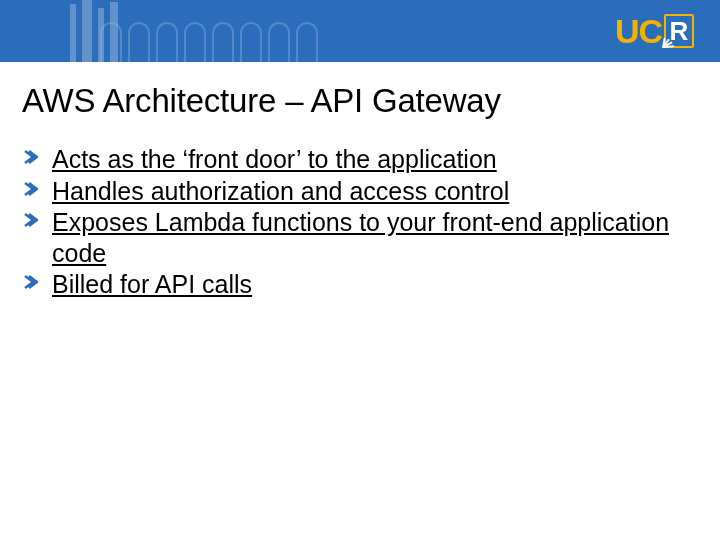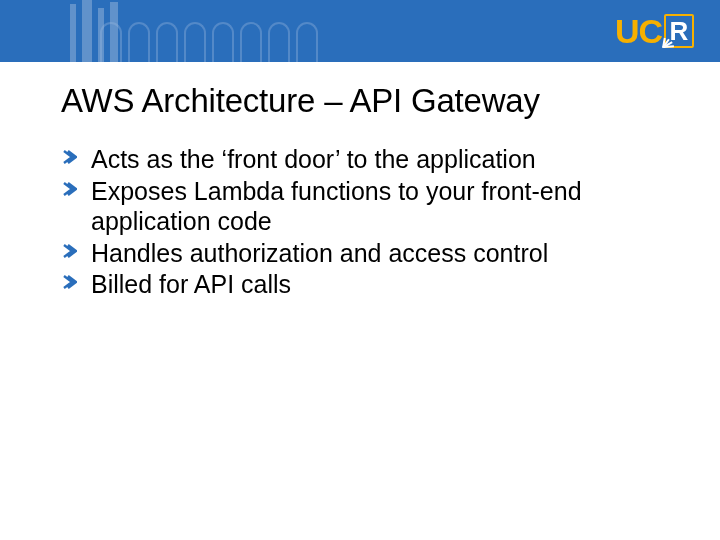--- a/index.html
+++ b/index.html
@@ -84,29 +84,29 @@
   }
   .ray {
     position: absolute;
     left: 0;
     bottom: 0;
     width: 10px;
     height: 2px;
     background: #fff;
     transform-origin: left bottom;
   }
-  .content { padding: 20px 46px 0 22px; margin-left: 39px; }
+  .content { padding: 20px 46px 0 22px; }
   .title {
     font-size: 33px;
     font-weight: 400;
     color: #000;
     margin-bottom: 24px;
     letter-spacing: -0.2px;
   }
-  .bullets { list-style: none; }
+  .bullets { list-style: none; text-decoration: underline; }
   .bullets li {
     position: relative;
     padding-left: 30px;
     font-size: 25px;
     line-height: 1.22;
     color: #000;
     margin-bottom: 1px;
   }
   .chev {
     position: absolute;
@@ -163,29 +163,29 @@
             </svg>
         </span>
         <span>Acts as the ‘front door’ to the application</span>
       </li>
       <li>
         <span class="chev">
           <svg width="14" height="16" viewBox="0 0 14 16">
               <path d="M1 2 L9 8 L1 14 M5 2 L13 8 L5 14" stroke="#2a6ebb" stroke-width="2.4" fill="none" stroke-linecap="butt"></path>
             </svg>
         </span>
-        <span>Exposes Lambda functions to your front-end application code</span>
+        <span>Handles authorization and access control</span>
       </li>
       <li>
         <span class="chev">
           <svg width="14" height="16" viewBox="0 0 14 16">
               <path d="M1 2 L9 8 L1 14 M5 2 L13 8 L5 14" stroke="#2a6ebb" stroke-width="2.4" fill="none" stroke-linecap="butt"></path>
             </svg>
         </span>
-        <span>Handles authorization and access control</span>
+        <span>Exposes Lambda functions to your front-end application code</span>
       </li>
       <li>
         <span class="chev">
           <svg width="14" height="16" viewBox="0 0 14 16">
               <path d="M1 2 L9 8 L1 14 M5 2 L13 8 L5 14" stroke="#2a6ebb" stroke-width="2.4" fill="none" stroke-linecap="butt"></path>
             </svg>
         </span>
         <span>Billed for API calls</span>
       </li>
     </ul>

